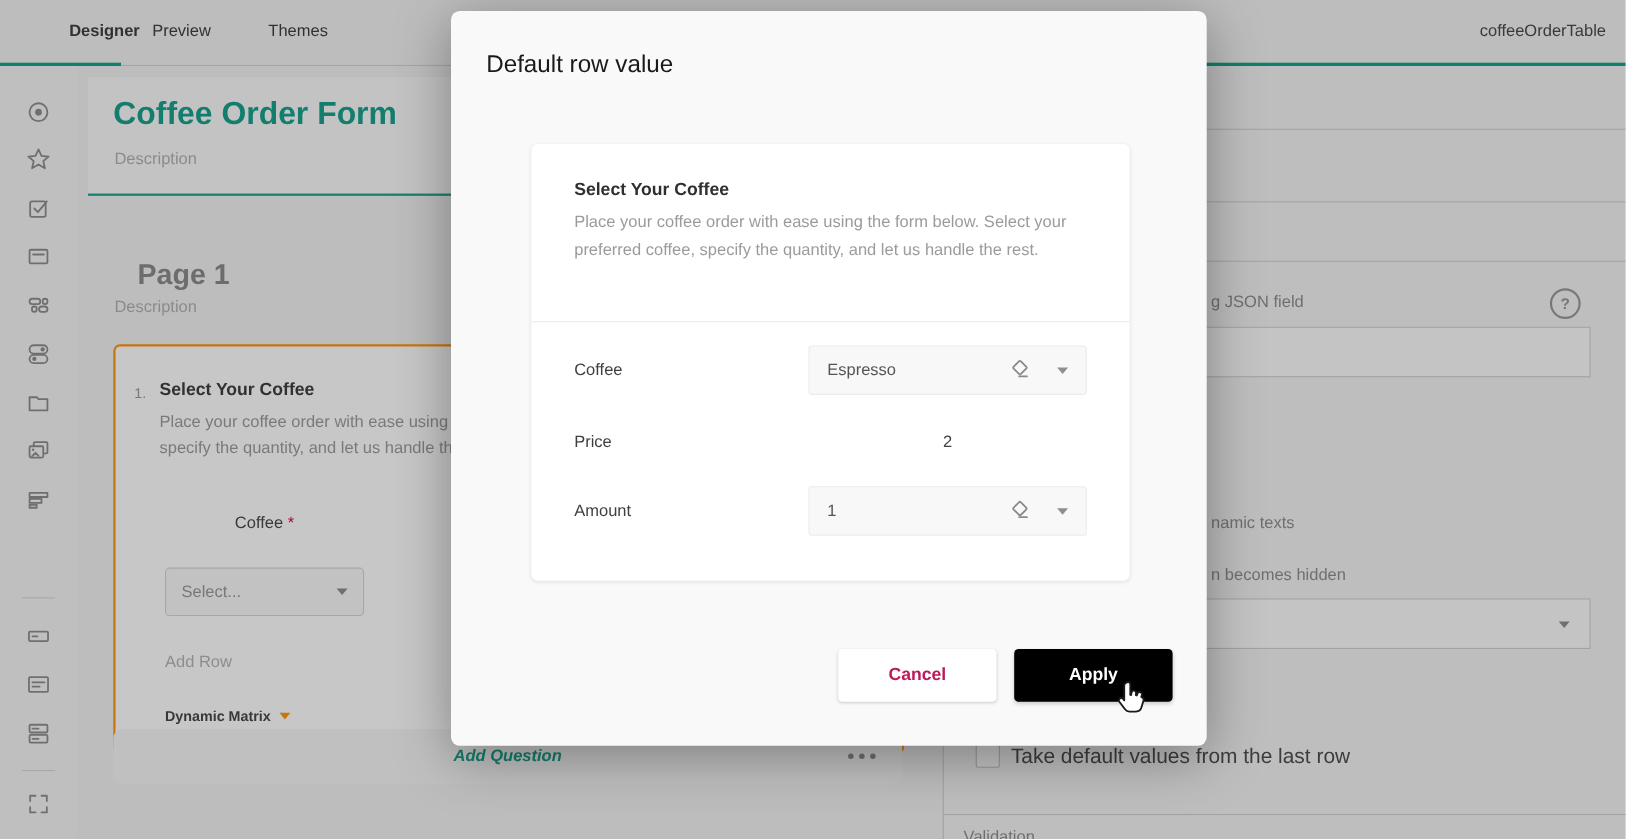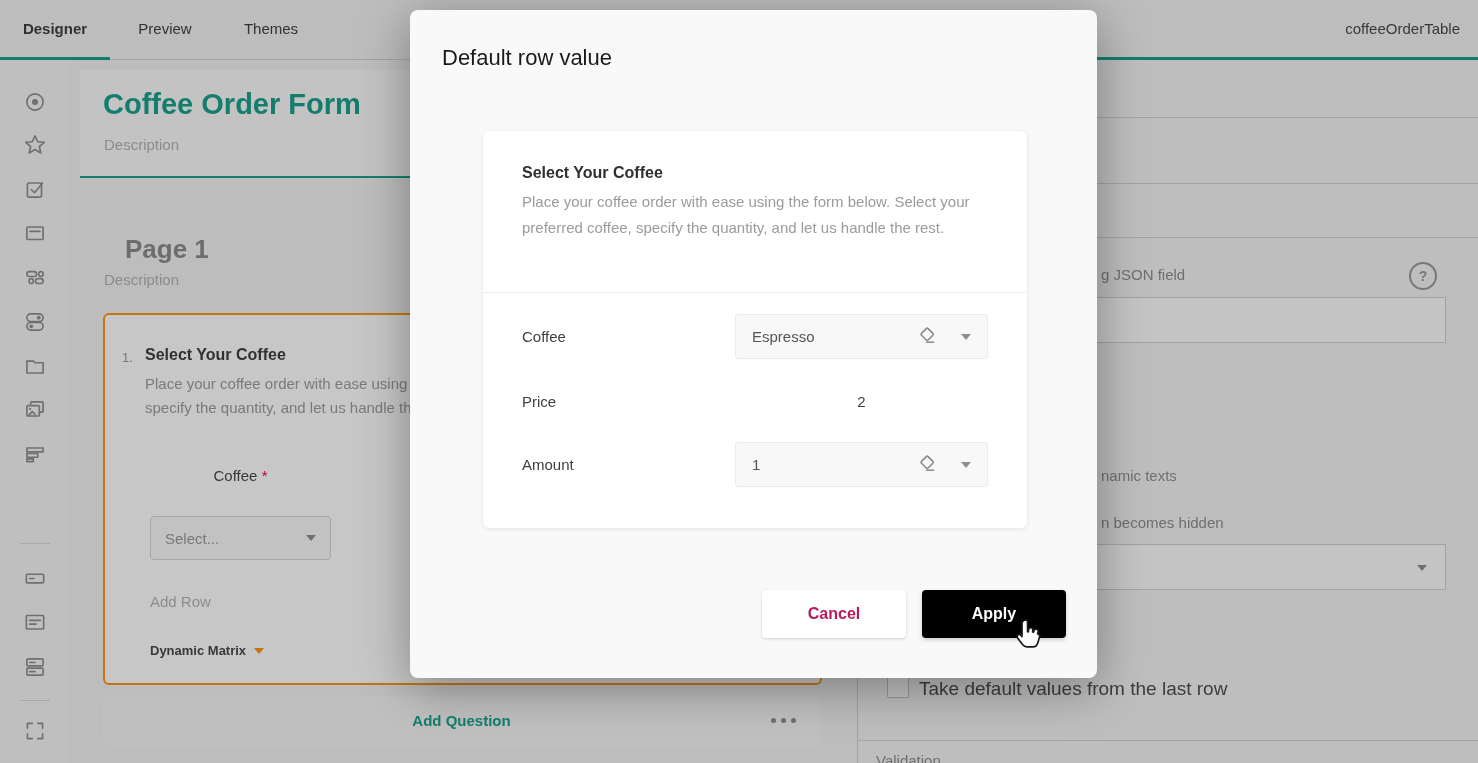--- a/index.html
+++ b/index.html
@@ -37,21 +37,21 @@
   .q-desc2{position:absolute;left:40px;top:84px;font-size:15px;color:#9d9d9d;white-space:nowrap;width:660px;overflow:hidden;}
   .q-col-label{position:absolute;left:45px;top:152px;width:181px;text-align:center;font-size:15px;color:#4a4a4a;}
   .req{color:#e60a3e;}
   .q-dd{position:absolute;left:45px;top:201px;width:181px;height:44px;background:#f9f9f9;border:1px solid #d6d6d6;border-radius:4px;box-sizing:border-box;display:flex;align-items:center;padding:0 14px;font-size:15px;color:#9a9a9a;}
   .q-dd .caret{margin-left:auto;}
   .q-addrow{position:absolute;left:45px;top:278px;font-size:15px;color:#b5b5b5;}
   .q-type{position:absolute;left:45px;top:328px;font-size:13px;font-weight:600;color:#4a4a4a;display:flex;align-items:center;gap:8px;}
   .caret{width:0;height:0;border-left:5px solid transparent;border-right:5px solid transparent;border-top:6px solid #8f8f8f;}
   .caret.orange{border-top-color:#ff9814;}
 
-  .add-q{left:103px;top:696px;width:717px;height:50px;background:#f6f6f6;border-radius:8px;z-index:1;}
+  .add-q{left:103px;top:663px;width:717px;height:50px;background:#f6f6f6;border-radius:8px;z-index:1;font-style:italic;}
   .add-q-label{position:absolute;left:0;width:717px;top:0;height:50px;line-height:50px;text-align:center;font-size:15px;font-weight:700;color:#19a28c;}
   .dots{position:absolute;right:24px;top:22px;display:flex;gap:5px;}
   .dots i{width:5px;height:5px;border-radius:50%;background:#8f8f8f;}
 
   
   .propgrid{left:857px;top:60px;width:621px;height:703px;background:#f4f4f4;border-left:1px solid #cfcfcf;box-sizing:border-box;z-index:1;}
   .prop-sep{position:absolute;left:0;width:621px;height:1px;background:#d2d2d2;}
   .prop-label{position:absolute;font-size:15px;color:#8f8f8f;white-space:nowrap;}
   .prop-input{position:absolute;left:18px;width:570px;height:46px;background:#fbfbfb;border:1px solid #d0d0d0;box-sizing:border-box;}
   .help{position:absolute;left:551px;top:202px;width:24px;height:24px;border:2px solid #9a9a9a;border-radius:50%;color:#9a9a9a;font-size:14px;font-weight:700;text-align:center;line-height:24px;}
@@ -75,21 +75,21 @@
   .btn-cancel{left:352px;background:#fff;color:#be185d;box-shadow:0 1px 3px rgba(0,0,0,0.18);}
   .btn-apply{left:512px;background:#000000;color:#fff;box-shadow:0 2px 4px rgba(0,0,0,0.18);}
   .cursor{left:1014px;top:617px;width:30px;height:36px;z-index:70;}
 </style>
 </head>
 <body>
 
 <div class="app">
 
   <div class="abs tabbar">
-    <div class="tab active" style="left:0;width:110px;">Designer</div>
+    <div class="tab active" style="left:0;width:110px;padding-left:40px;">Designer</div>
     <div class="tab" style="left:110px;width:110px;">Preview</div>
     <div class="tab" style="left:220px;width:102px;">Themes</div>
     <div class="tab-underline"></div>
     <div class="prop-header">coffeeOrderTable</div>
     <div class="prop-underline"></div>
   </div>
 
   <div class="abs toolbox">
     <span class="tbx-icon" style="top:29px;">
       <svg width="26" height="26" viewBox="0 0 24 24">

